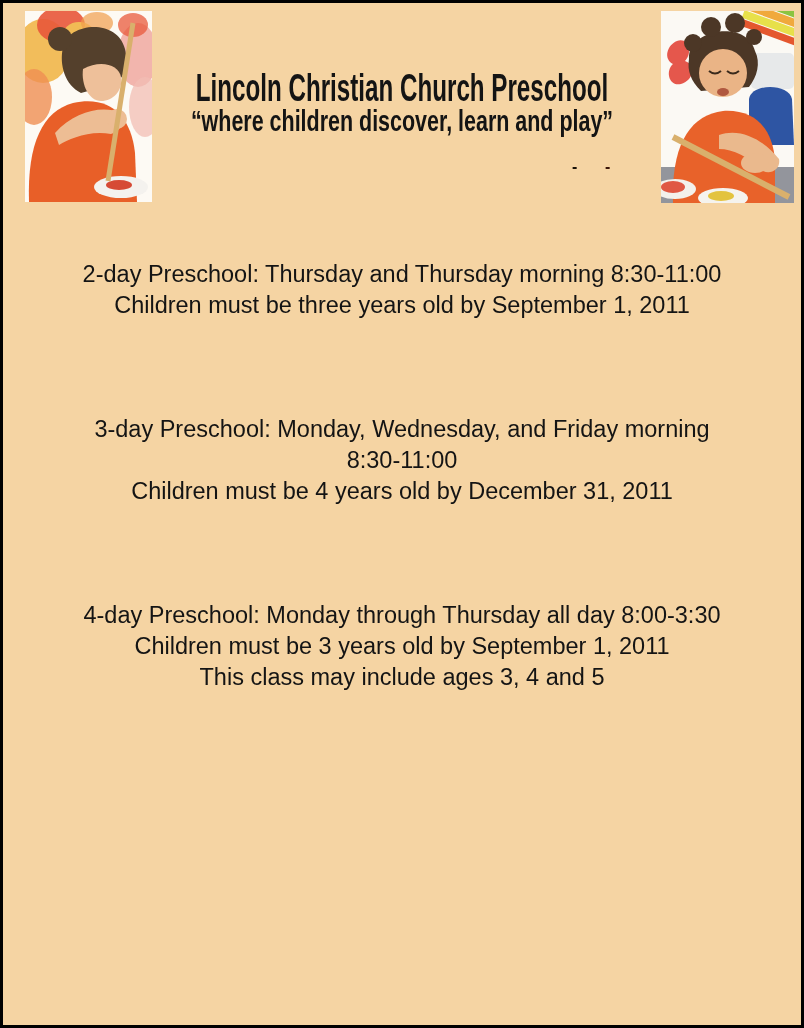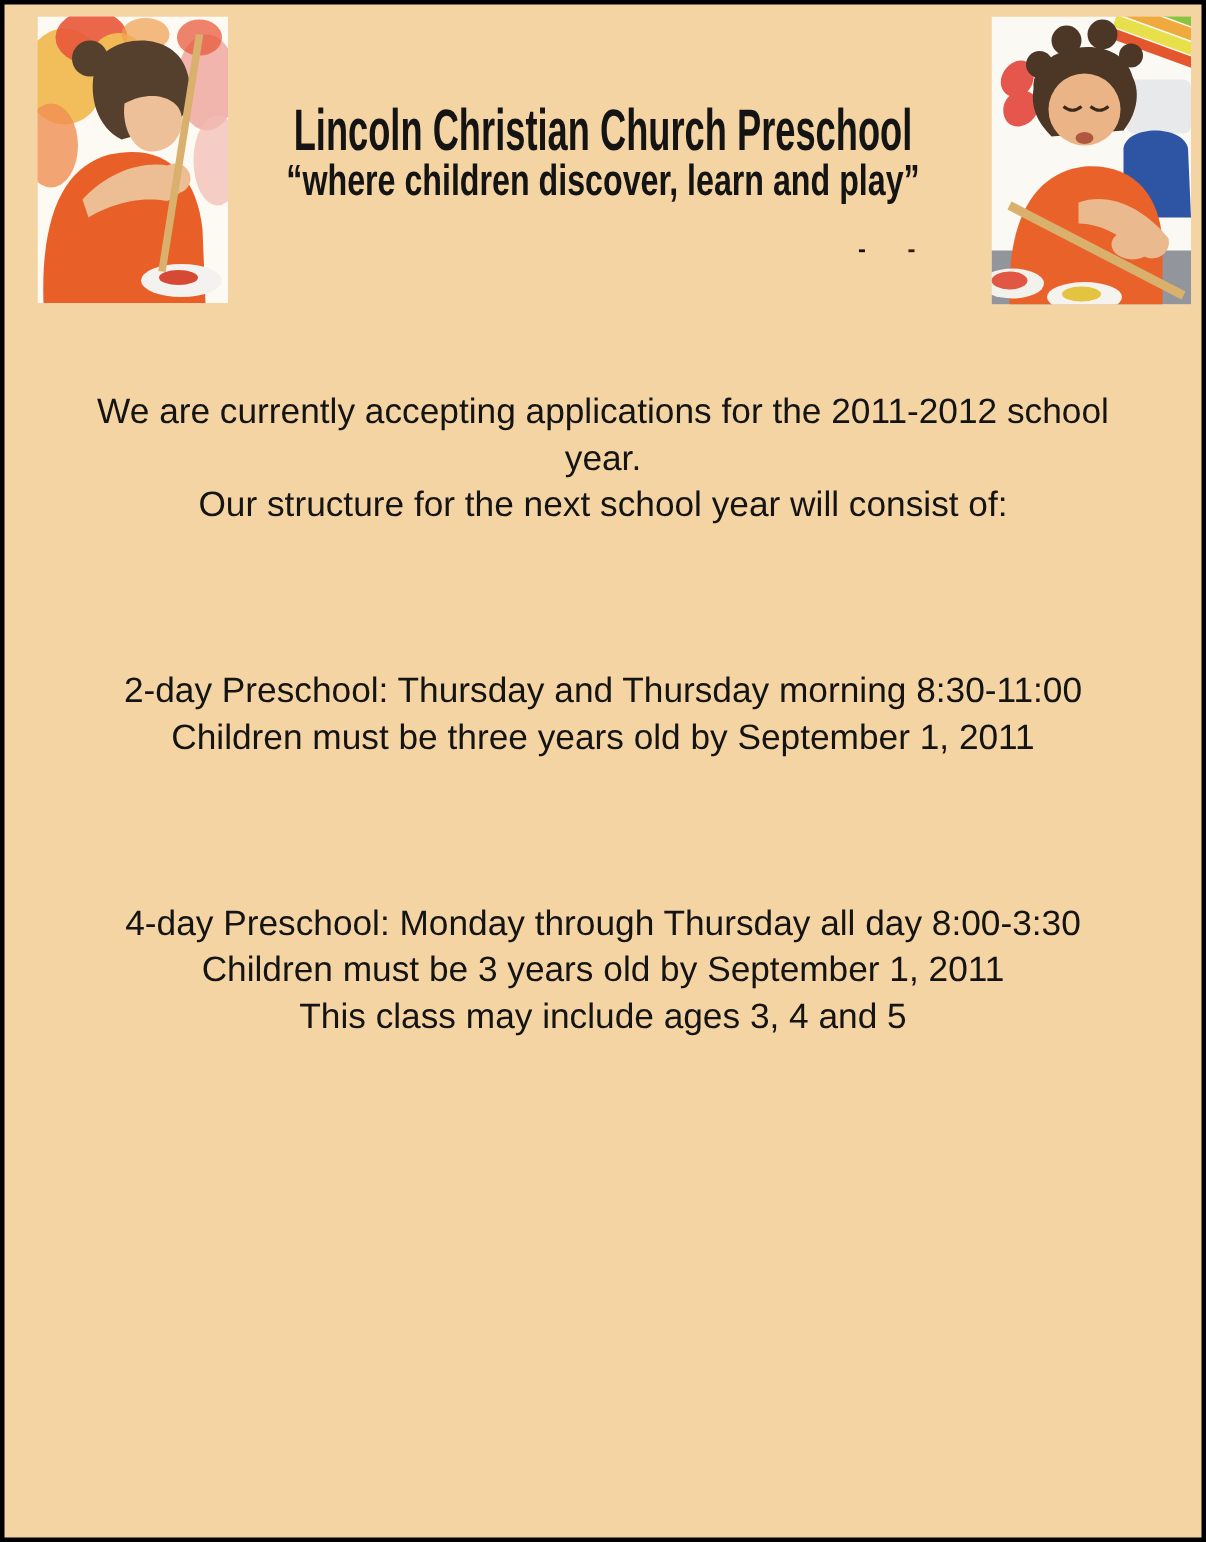--- a/index.html
+++ b/index.html
@@ -128,25 +128,25 @@
       <line x1="12" y1="126" x2="128" y2="186" stroke="#d9b06c" stroke-width="6"></line>
       <ellipse cx="94" cy="152" rx="14" ry="10" fill="#eab98d"></ellipse>
       <ellipse cx="14" cy="178" rx="21" ry="10" fill="#f3f1ec"></ellipse>
       <ellipse cx="12" cy="176" rx="12" ry="6" fill="#e05844"></ellipse>
       <ellipse cx="62" cy="187" rx="25" ry="10" fill="#f5f3ee"></ellipse>
       <ellipse cx="60" cy="185" rx="13" ry="5" fill="#e3c33f"></ellipse>
     </svg>
   </div>
 
   <div class="body-text">
-    <div class="para">We are currently accepting applications for the 2011-2012 school
-year.
-Our structure for the next school year will consist of:</div>
     <div class="para">2-day Preschool: Thursday and Thursday morning 8:30-11:00
 Children must be three years old by September 1, 2011</div>
+    <div class="para">3-day Preschool: Monday, Wednesday, and Friday morning
+8:30-11:00
+Children must be 4 years old by December 31, 2011</div>
     <div class="para">4-day Preschool: Monday through Thursday all day 8:00-3:30
 Children must be 3 years old by September 1, 2011
 This class may include ages 3, 4 and 5</div>
     
     
   </div>
 
 </div>
 
 </body></html>

